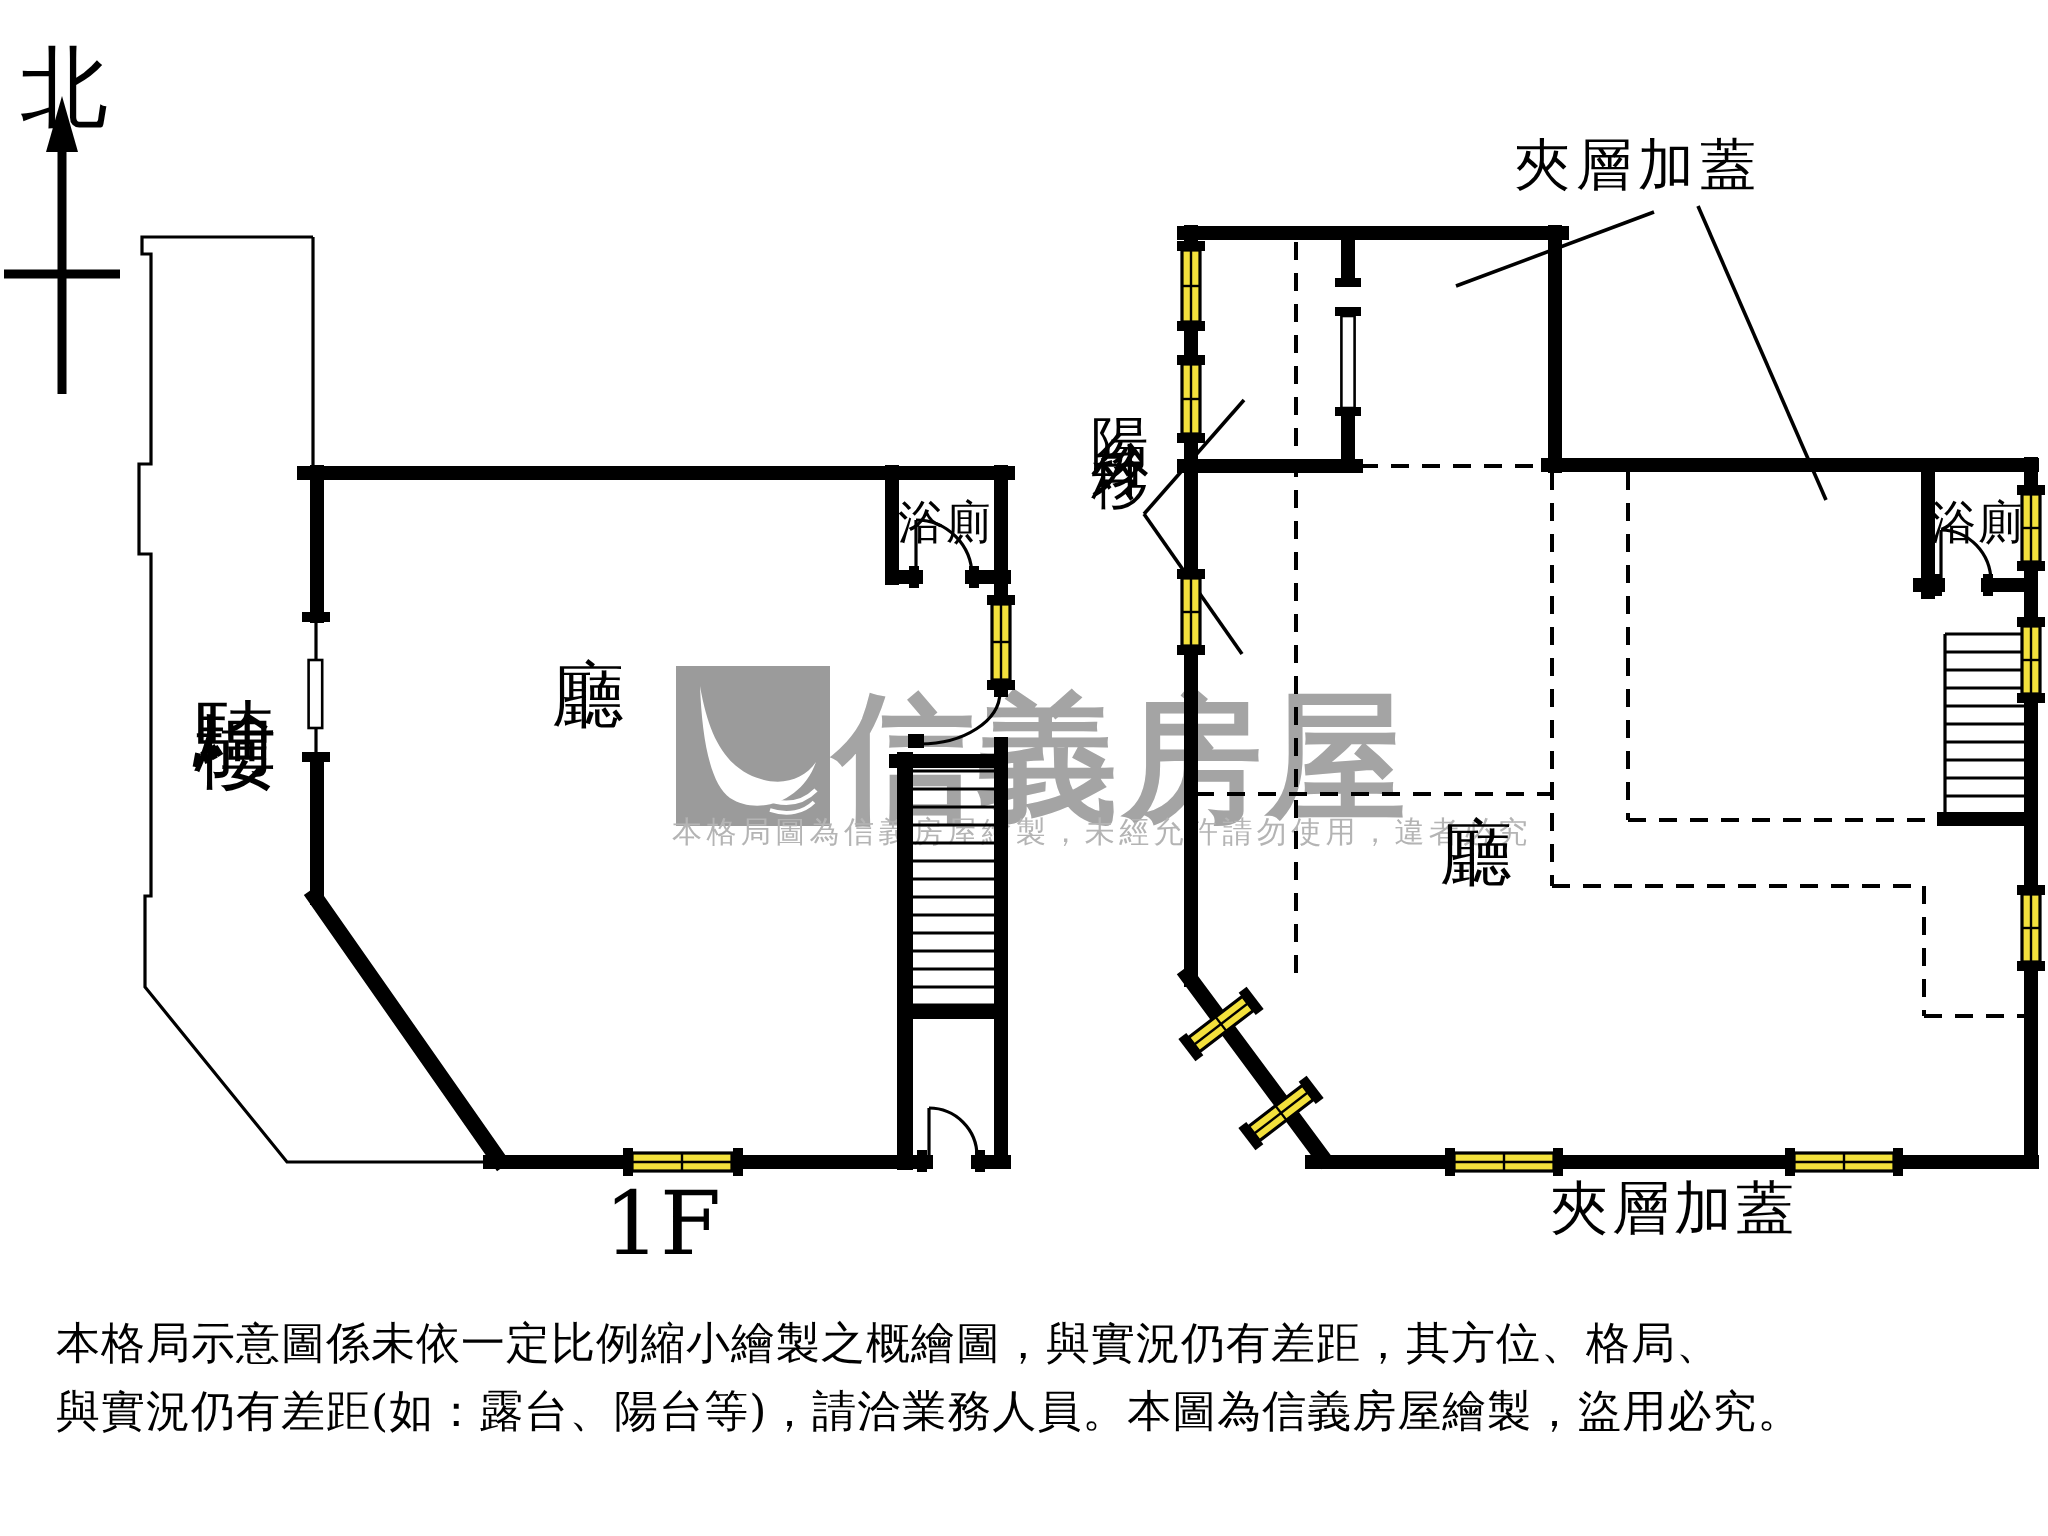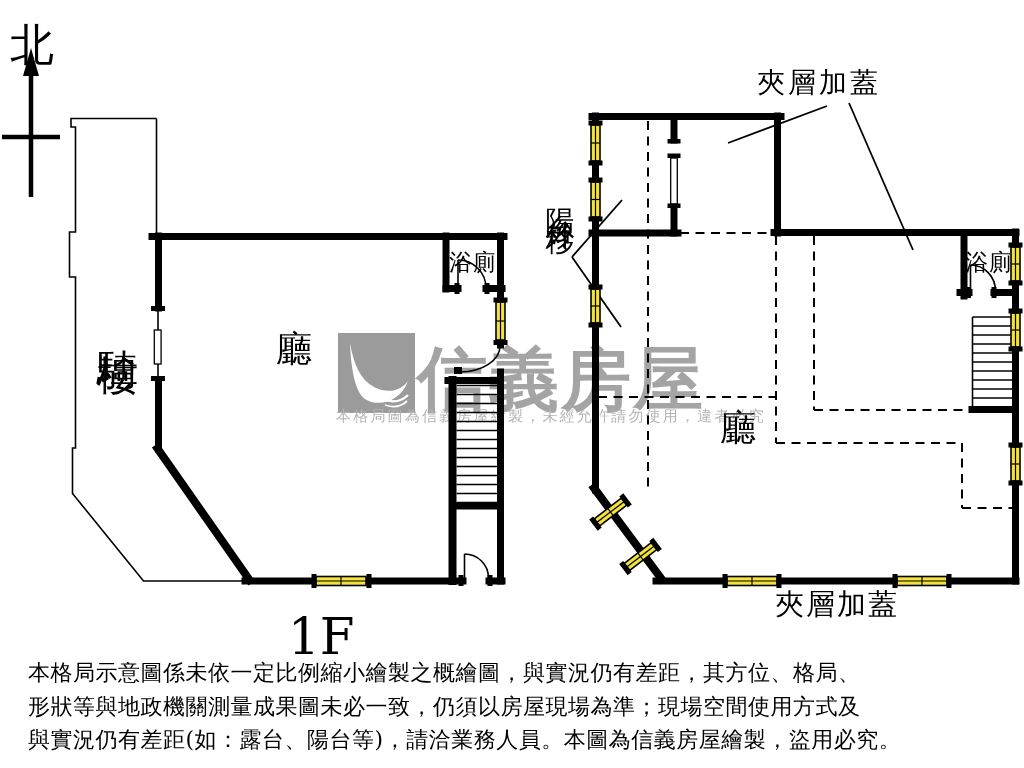--- a/index.html
+++ b/index.html
@@ -278,26 +278,25 @@
         <rect class="cap" x="1008.5" y="480.5" width="14" height="5"></rect>
       </g>
     </g>
   </svg>
 
   <div class="label" style="left:10px;top:22px;font-size:44px;">北</div>
 
   <div class="label vert" style="left:96px;top:316px;font-size:41px;letter-spacing:7px;">騎樓</div>
   <div class="label" style="left:276px;top:330px;font-size:36px;">廳</div>
   <div class="label" style="left:449px;top:250px;font-size:23px;letter-spacing:1px;">浴廁</div>
-  <div class="label" style="left:288px;top:590px;font-size:50px;margin-top:21px;">1F</div>
+  <div class="label" style="left:302px;top:590px;font-size:44px;">1F</div>
 
   <div class="label" style="left:757px;top:68px;font-size:28px;letter-spacing:3px;">夾層加蓋</div>
   <div class="label" style="left:775px;top:589px;font-size:29px;letter-spacing:2px;">夾層加蓋</div>
   <div class="label vert" style="left:545px;top:186px;font-size:29px;letter-spacing:6px;">陽台外移</div>
   <div class="label" style="left:720px;top:409px;font-size:36px;">廳</div>
   <div class="label" style="left:965px;top:250px;font-size:23px;letter-spacing:1px;">浴廁</div>
 
   <div id="disclaimer">
     <div>本格局示意圖係未依一定比例縮小繪製之概繪圖，與實況仍有差距，其方位、格局、</div>
-    <div>形狀等與地政機關測量成果圖未必一致，仍須以房屋現場為準；現場空間使用方式及</div>
     <div>與實況仍有差距(如：露台、陽台等)，請洽業務人員。本圖為信義房屋繪製，盜用必究。</div>
   </div>
 </div>
 
 </body></html>

